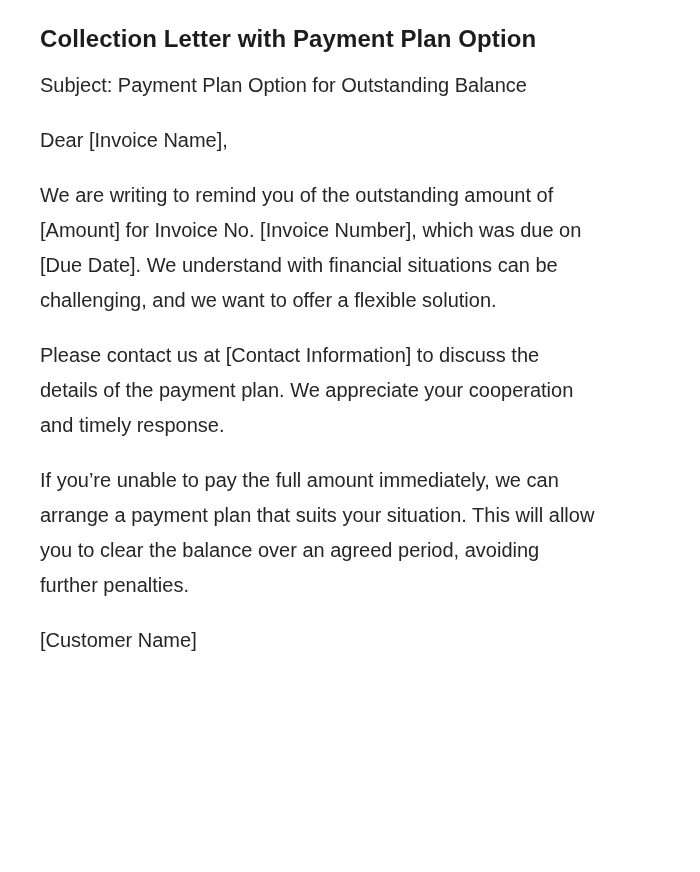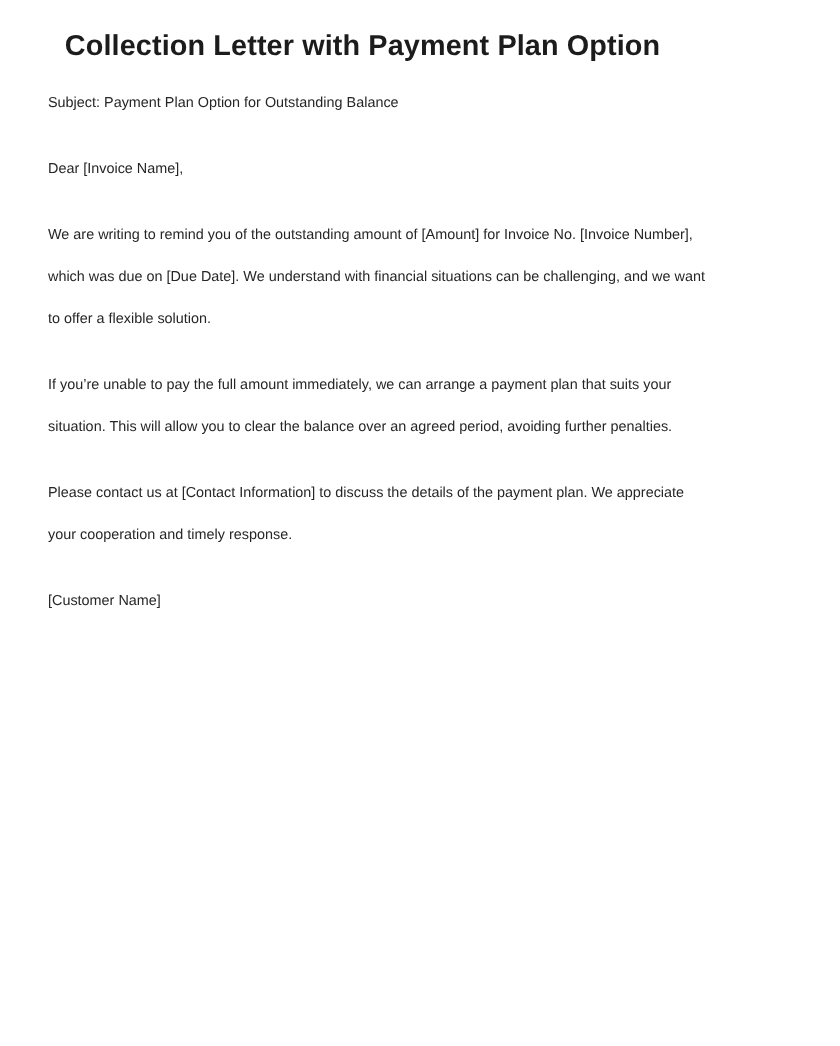--- a/index.html
+++ b/index.html
@@ -12,47 +12,47 @@
   }
   .letter-page {
     padding: 24px 0 0 40px;
   }
   .letter-title {
     font-size: 24px;
     line-height: 30px;
     font-weight: 700;
     color: #1c1c1c;
     white-space: nowrap;
-    margin: 0 0 14px 14px;
+    margin: 0 0 14px 0;
     letter-spacing: 0.1px;
   }
   .letter-body p {
     width: 556px;
-    font-size: 12px;
+    font-size: 20px;
     line-height: 35px;
     font-weight: 400;
     color: #262626;
     margin: 0 0 20px 0;
   }
 </style>
 </head>
 <body>
 
 <div class="letter-page">
   <h1 class="letter-title">Collection Letter with Payment Plan Option</h1>
 
   <div class="letter-body">
     <p>Subject: Payment Plan Option for Outstanding Balance</p>
 
     <p>Dear [Invoice Name],</p>
 
     <p>We are writing to remind you of the outstanding amount of [Amount] for Invoice No. [Invoice Number], which was due on [Due Date]. We understand with financial situations can be challenging, and we want to offer a flexible solution.</p>
 
+    <p>Please contact us at [Contact Information] to discuss the details of the payment plan. We appreciate your cooperation and timely response.</p>
+
     <p>If you’re unable to pay the full amount immediately, we can arrange a payment plan that suits your situation. This will allow you to clear the balance over an agreed period, avoiding further penalties.</p>
-
-    <p>Please contact us at [Contact Information] to discuss the details of the payment plan. We appreciate your cooperation and timely response.</p>
 
 
 
 
     <p>[Customer Name]</p>
   </div>
 </div>
 
 </body></html>

